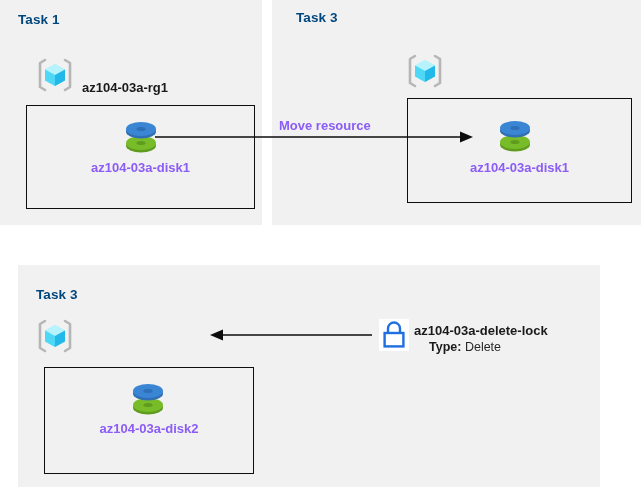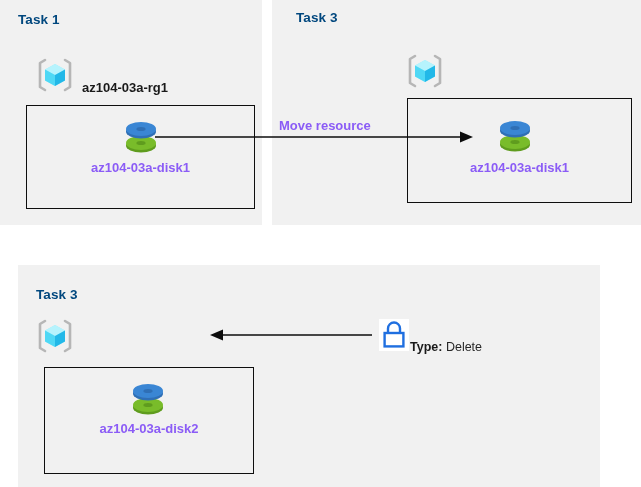--- a/index.html
+++ b/index.html
@@ -219,18 +219,19 @@
     <polygon points="2,11 15,5.5 15,16.5" fill="#0d0d0d"></polygon>
   </svg>
 
   <div class="lock-icon" style="left:379px; top:319px;">
     <svg viewBox="0 0 30 32" width="30" height="32">
       <rect x="0" y="0" width="30" height="32" fill="#ffffff"></rect>
       <path d="M9 14 L9 9.5 A6 6 0 0 1 21 9.5 L21 14" fill="none" stroke="#1f6fe0" stroke-width="2.4"></path>
       <rect x="5.6" y="14" width="18.8" height="13.4" fill="none" stroke="#1f6fe0" stroke-width="2.4"></rect>
     </svg>
   </div>
-  <div class="lock-type" style="left:410px; top:340px;">
+  <div class="lock-name" style="left:414px; top:323px;">az104-03a-delete-lock</div>
+  <div class="lock-type" style="left:429px; top:340px;">
     <b>Type:</b>
     <span>Delete</span>
   </div>
 
 </div>
 
 </body></html>

